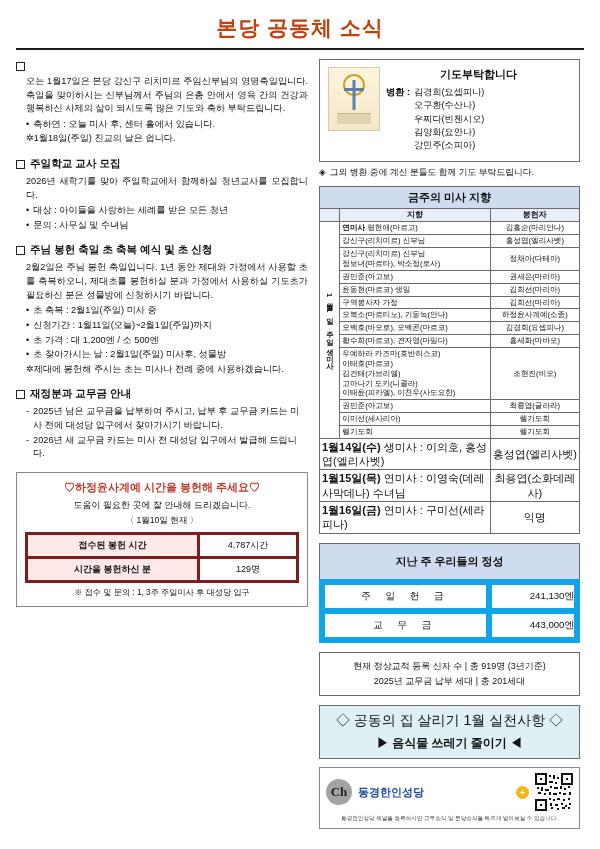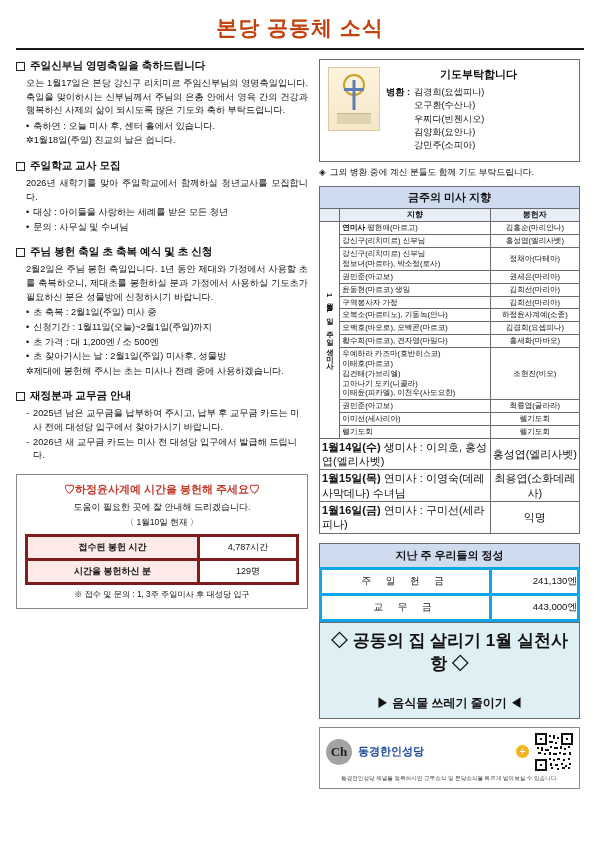--- a/index.html
+++ b/index.html
@@ -95,37 +95,37 @@
   }
   .vcell span{writing-mode:vertical-rl;display:inline-block;}
   .c-int{width:128px;}
   .c-off{width:74px;text-align:center;}
   .tail td{font-size:11px;}
   .tail .d{font-weight:bold;white-space:nowrap;}
 
   
   .off-title{
     background:#cfdcef;text-align:center;font-weight:bold;font-size:11px;
-    padding:4px 0;border:1px solid #6b6b6b;border-bottom:none;
+    padding:10px 0;border:1px solid #6b6b6b;border-bottom:none;
   }
   .off{width:100%;border-collapse:collapse;font-size:9.6px;}
-  .off td{border:3px solid #0ea5e9;padding:5px 4px;text-align:center;}
+  .off td{border:6px solid #0ea5e9;padding:5px 4px;text-align:center;}
   .off .lab{letter-spacing:6px;}
   .off .amt{text-align:right;padding-right:0;}
 
   
   .stats{border:1px solid #6b6b6b;padding:6px 8px;margin-bottom:9px;font-size:9px;}
   .stats div{line-height:1.7;text-align:center;}
 
   
   .camp{
     border:1.5px solid #6b6b6b;background:#dff0f4;text-align:center;
     padding:6px 4px;margin-bottom:8px;
   }
-  .camp .c1{font-weight:bold;font-size:17px;margin-bottom:20px;}
+  .camp .c1{font-weight:normal;font-size:14px;margin-bottom:5px;}
   .camp .c2{font-weight:bold;font-size:12px;}
 
   
   .adbox{border:1px solid #8a8a8a;padding:5px 6px;}
   .adrow{display:flex;align-items:center;gap:6px;}
   .ch-logo{
     width:26px;height:26px;border-radius:50%;background:#a3a3a3;
     color:#222;font-weight:bold;font-size:13px;display:flex;align-items:center;justify-content:center;
     flex:0 0 26px;font-family:"Liberation Serif",serif;
   }
@@ -156,21 +156,20 @@
     <div class="title">본당 공동체 소식</div>
   </div>
 
   <div class="cols">
 
     <div class="col-left">
 
       <div class="art">
         <div class="art-head">
           <span class="sq"></span>
-          <span>주일신부님 영명축일을 축하드립니다</span>
         </div>
         <p class="body-indent">오는 1월17일은 본당 강신구 리치미르 주임신부님의 영명축일입니다. 축일을 맞이하시는 신부님께서 주님의 은총 안에서 영육 간의 건강과 행복하신 사제의 삶이 되시도록 많은 기도와 축하 부탁드립니다.</p>
         <div class="bullet">
           <span class="dot">•</span>
           <span>축하연 : 오늘 미사 후, 센터 홀에서 있습니다.</span>
         </div>
         <div class="star">✲1월18일(주일) 친교의 날은 쉽니다.</div>
       </div>
 
       <div class="art">
@@ -383,20 +382,24 @@
             <td class="amt">241,130엔</td>
           </tr>
           <tr>
             <td class="lab">교 무 금</td>
             <td class="amt">443,000엔</td>
           </tr>
         </tbody>
           </table>
       </div>
 
+      <div class="stats" style="margin-top:9px;">
+        <div>현재 정상교적 등록 신자 수 | 총 919명 (3년기준)</div>
+        <div>2025년 교무금 납부 세대 | 총 201세대</div>
+      </div>
 
       <div class="camp">
         <div class="c1">◇ 공동의 집 살리기 1월 실천사항 ◇</div>
         <div class="c2">▶ 음식물 쓰레기 줄이기 ◀</div>
       </div>
 
       <div class="adbox">
         <div class="adrow">
           <div class="ch-logo">Ch</div>
           <div class="ad-name">동경한인성당</div>

